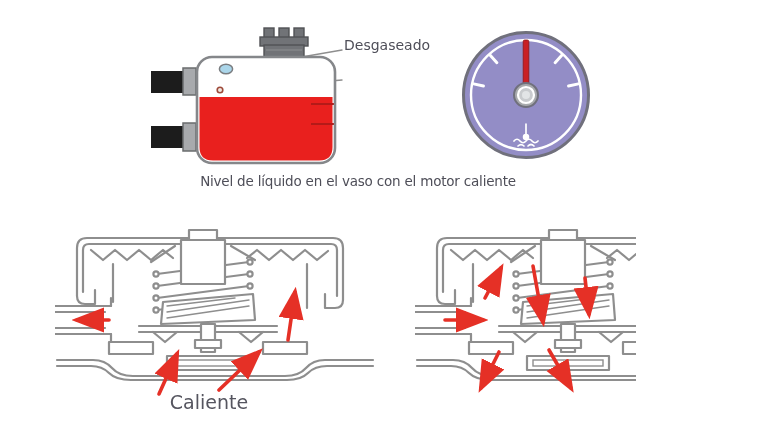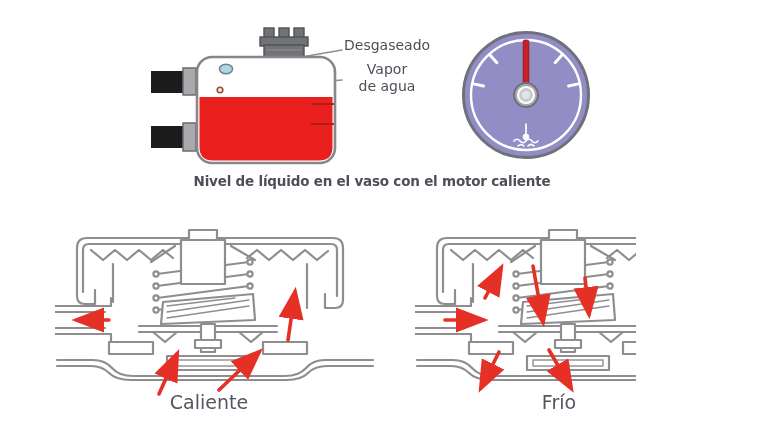--- a/index.html
+++ b/index.html
@@ -57,24 +57,20 @@
     <path d="M59.5,89 H192.5 V139 Q192.5,152.5 179,152.5 H73 Q59.5,152.5 59.5,139 Z" fill="var(--coolant-red)"></path>
     <line x1="171" y1="96" x2="194" y2="96" stroke="#b51a18" stroke-width="2"></line>
     <line x1="171" y1="116" x2="194" y2="116" stroke="#b51a18" stroke-width="2"></line>
     <rect x="57" y="49" width="138" height="106" rx="15" class="tankline"></rect>
 
     <ellipse cx="86" cy="61" rx="6.6" ry="4.8" fill="var(--bubble-blue)" stroke="#7a7d80" stroke-width="1.5"></ellipse>
     <circle cx="80" cy="82" r="2.8" fill="#f0e8e2" stroke="#9e4a3a" stroke-width="1.6"></circle>
   </svg>
 
   <div class="abs lbl" style="left:344px;top:37px;">Desgaseado</div>
-  <div class="abs lbl" style="left:348px;top:61px;width:78px;text-align:center;">
-    <span style="display:block">Vapor</span>
-    <span style="display:block">de agua</span>
-  </div>
 
   <svg class="abs" style="left:458px;top:27px;" width="136" height="136" viewBox="0 0 136 136">
     <circle cx="68" cy="68" r="62.5" fill="var(--gauge-purple)" stroke="var(--gauge-border)" stroke-width="3"></circle>
     <circle cx="68" cy="68" r="55" fill="none" stroke="#ffffff" stroke-width="2.4"></circle>
     <g class="white" stroke-width="3">
       <line x1="68" y1="68" x2="68" y2="68" transform="translate(0,0)" visibility="hidden"></line>
       <g transform="rotate(-42 68 68)">
           <line x1="68" y1="14.5" x2="68" y2="24.5"></line>
         </g>
       <g transform="rotate(-78 68 68)">
@@ -94,21 +90,21 @@
       <circle cx="68" cy="68" r="4" fill="#e2e4e6"></circle>
     </g>
     <g class="white" stroke-width="1.7">
       <line x1="68" y1="97" x2="68" y2="108"></line>
       <circle cx="68" cy="110" r="2.4" fill="#ffffff"></circle>
       <path d="M56,114 Q59,110.5 62,114 Q65,117.5 68,114 Q71,110.5 74,114 Q77,117.5 80,114"></path>
       <path d="M60,119 Q63,116 66,119 M70,119 Q73,116 76,119"></path>
     </g>
   </svg>
 
-  <div class="abs caption" style="left:102px;top:173px;width:540px;font-weight:bold;">Nivel de líquido en el vaso con el motor caliente</div>
+  <div class="abs caption" style="left:88px;top:173px;width:540px;">Nivel de líquido en el vaso con el motor caliente</div>
 
   <svg class="abs" style="left:55px;top:222px;" width="320" height="178" viewBox="0 0 320 178">
     <defs>
       <marker id="ahH" markerWidth="9" markerHeight="8" refX="7.5" refY="3.5" orient="auto">
         <path d="M0,0 L9,3.5 L0,7 Z" class="ah"></path>
       </marker>
     </defs>
     <g>
       <path class="ln" d="M22,74 V26 Q22,16 32,16 H278 Q288,16 288,26 V78"></path>
       <path class="ln" d="M22,74 Q22,82 30,82 H40 V68"></path>
@@ -219,15 +215,14 @@
       <path class="arrow" marker-end="url(#ahC)" d="M30,98 L68,98"></path>
       <path class="arrow" marker-end="url(#ahC)" d="M70,76 L86,46"></path>
       <path class="arrow" marker-end="url(#ahC)" d="M118,44 L128,100"></path>
       <path class="arrow" marker-end="url(#ahC)" d="M170,56 L174,92"></path>
       <path class="arrow" marker-end="url(#ahC)" d="M84,130 L66,166"></path>
       <path class="arrow" marker-end="url(#ahC)" d="M134,128 L156,166"></path>
     </g>
   </svg>
 
   <div class="abs big-label" style="left:129px;top:391px;width:160px;">Caliente</div>
-  <div class="abs big-label" style="left:479px;top:391px;width:160px;">Frío</div>
 
 </div>
 
 </body></html>

